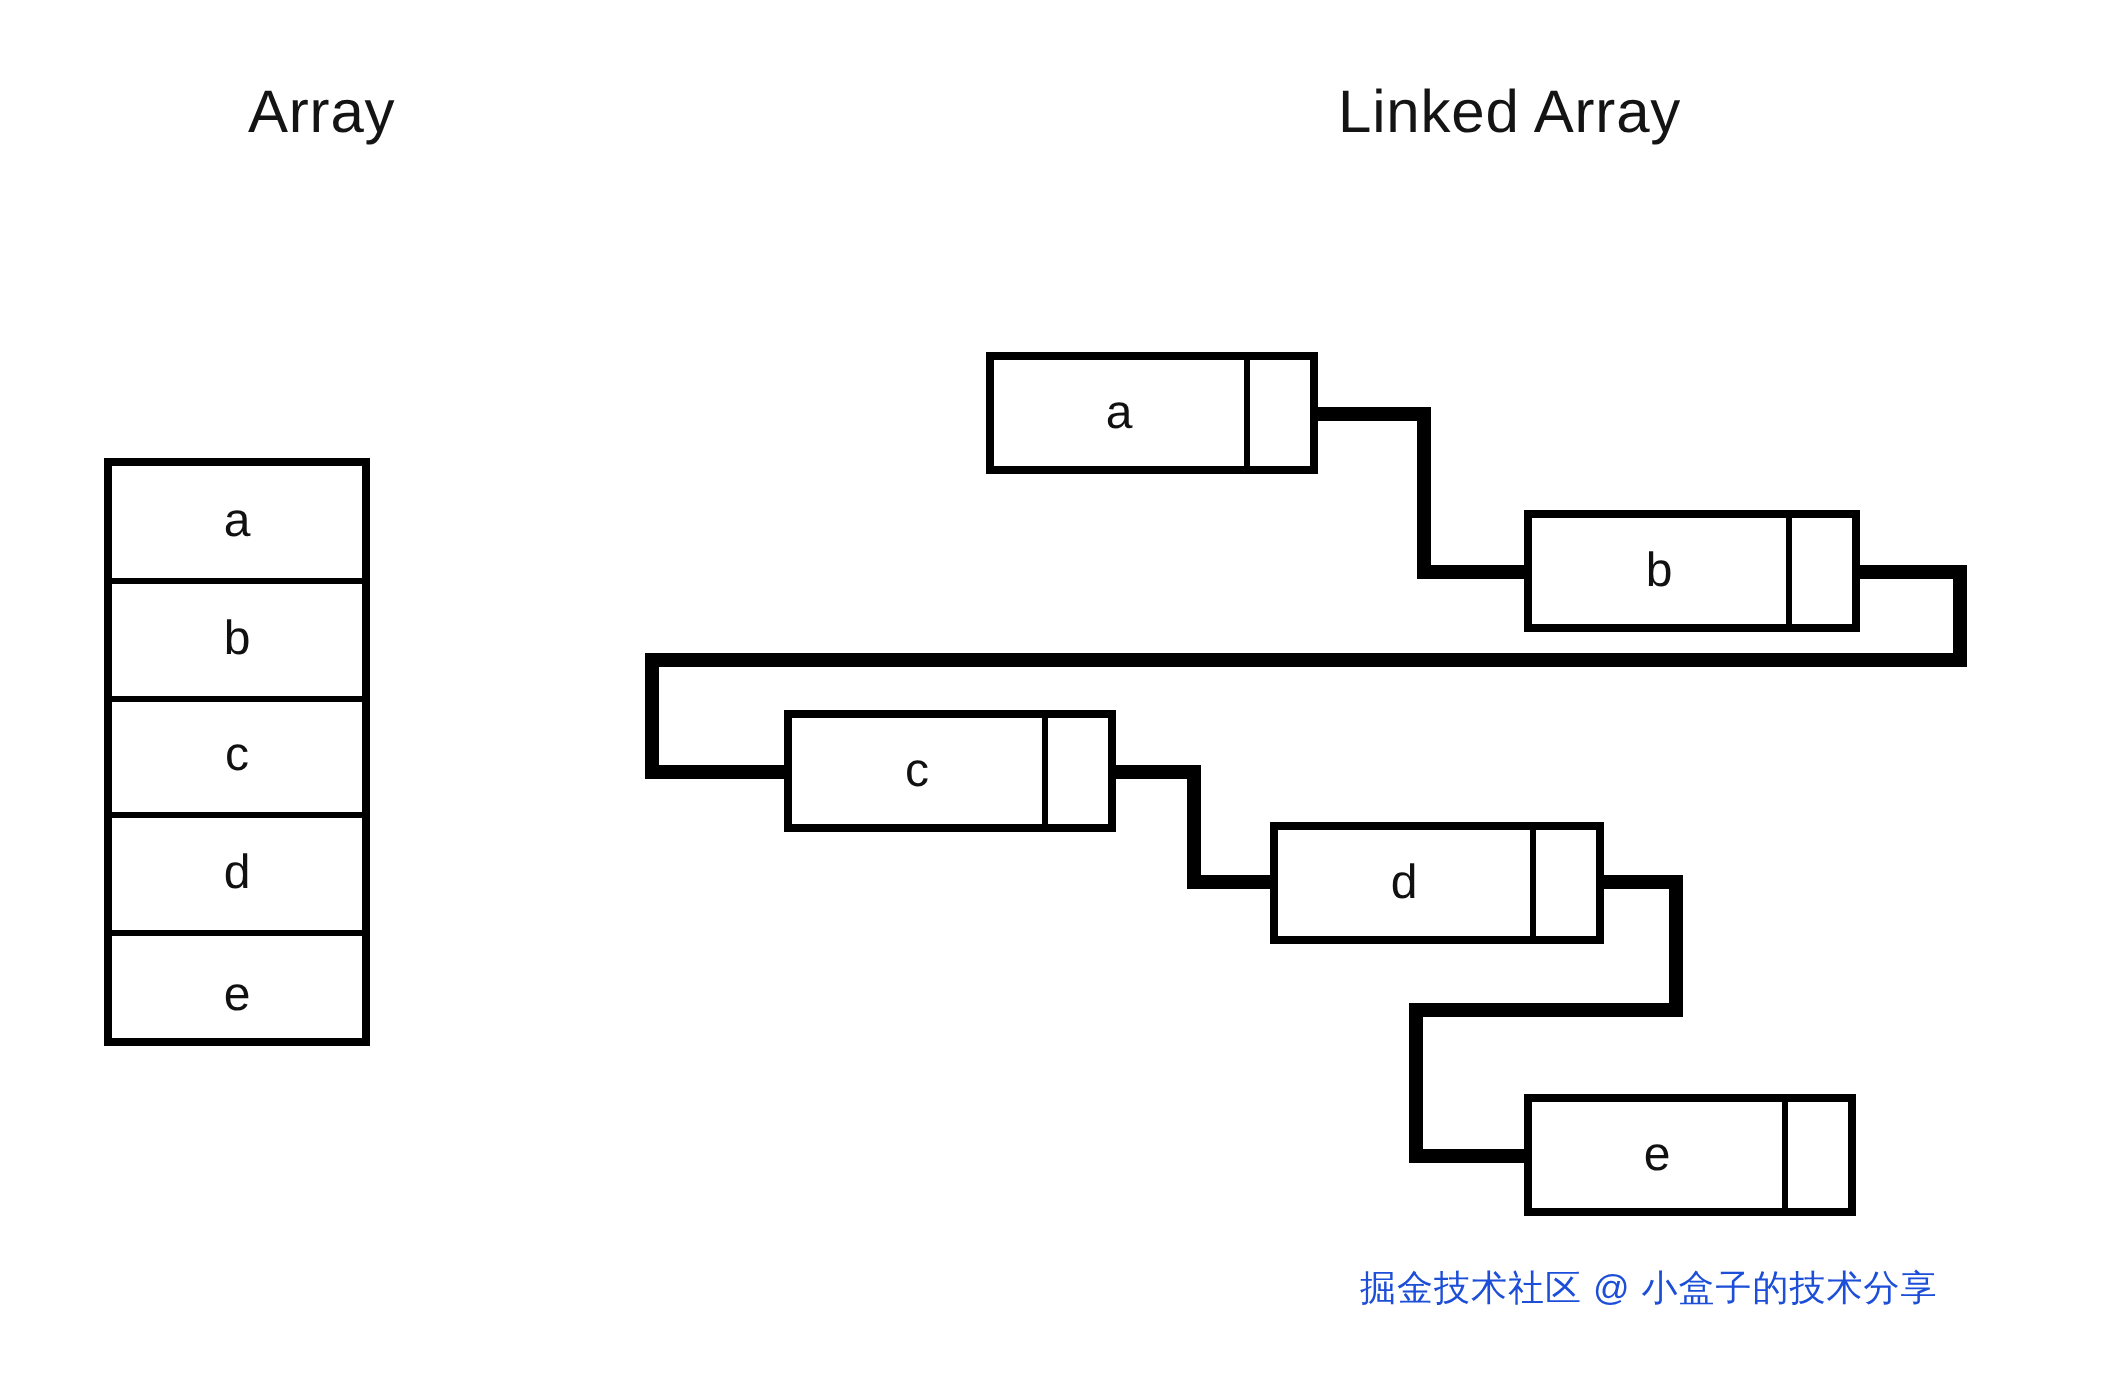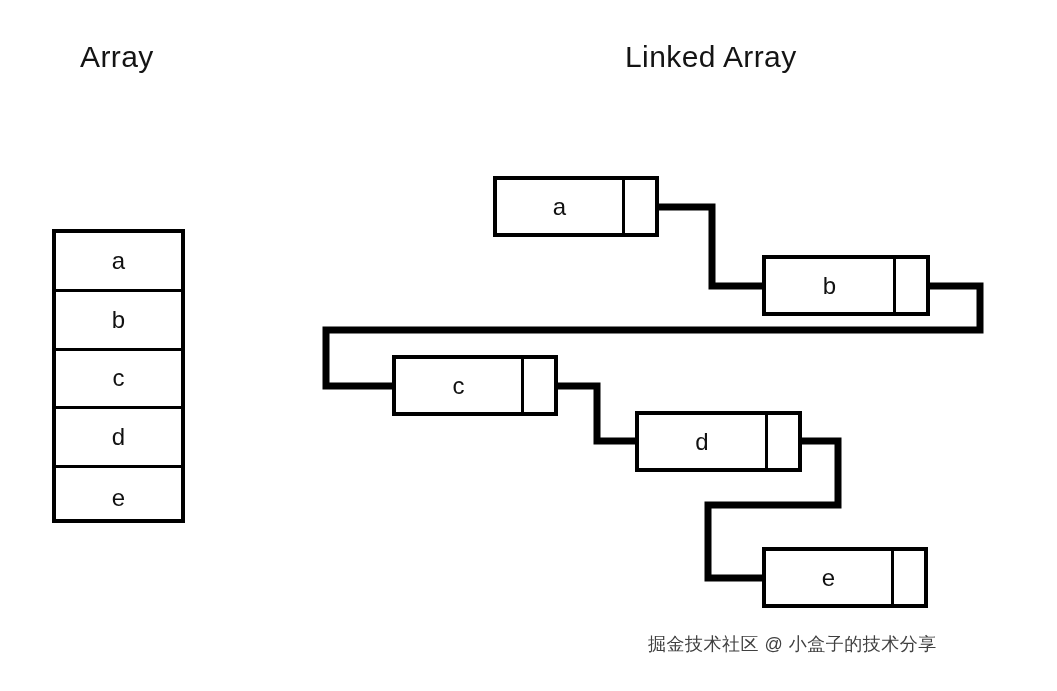--- a/index.html
+++ b/index.html
@@ -24,20 +24,21 @@
     height: 691px;
   }
 
   .panel-title {
     position: absolute;
     font-size: 30px;
     font-weight: 400;
     letter-spacing: 0.4px;
     color: #141414;
     white-space: nowrap;
+    margin-left: 44px;
   }
   #array-title  { left: 80px;  top: 40px; }
   #linked-title { left: 625px; top: 40px; }
 
   
   #array-table {
     position: absolute;
     left: 52px;
     top: 229px;
     width: 133px;
@@ -107,24 +108,24 @@
     fill: none;
     stroke: #000000;
     stroke-width: 7;
     stroke-linecap: butt;
     stroke-linejoin: miter;
   }
 
   
   #watermark {
     position: absolute;
-    left: 648px;
+    left: 680px;
     top: 632px;
     font-size: 18px;
-    color: #404040;
+    color: #1d4ed8;
     white-space: nowrap;
     letter-spacing: 0.5px;
   }
 </style>
 </head>
 <body>
 
 <div id="diagram-root">
 
   <div class="panel-title" id="array-title">Array</div>

